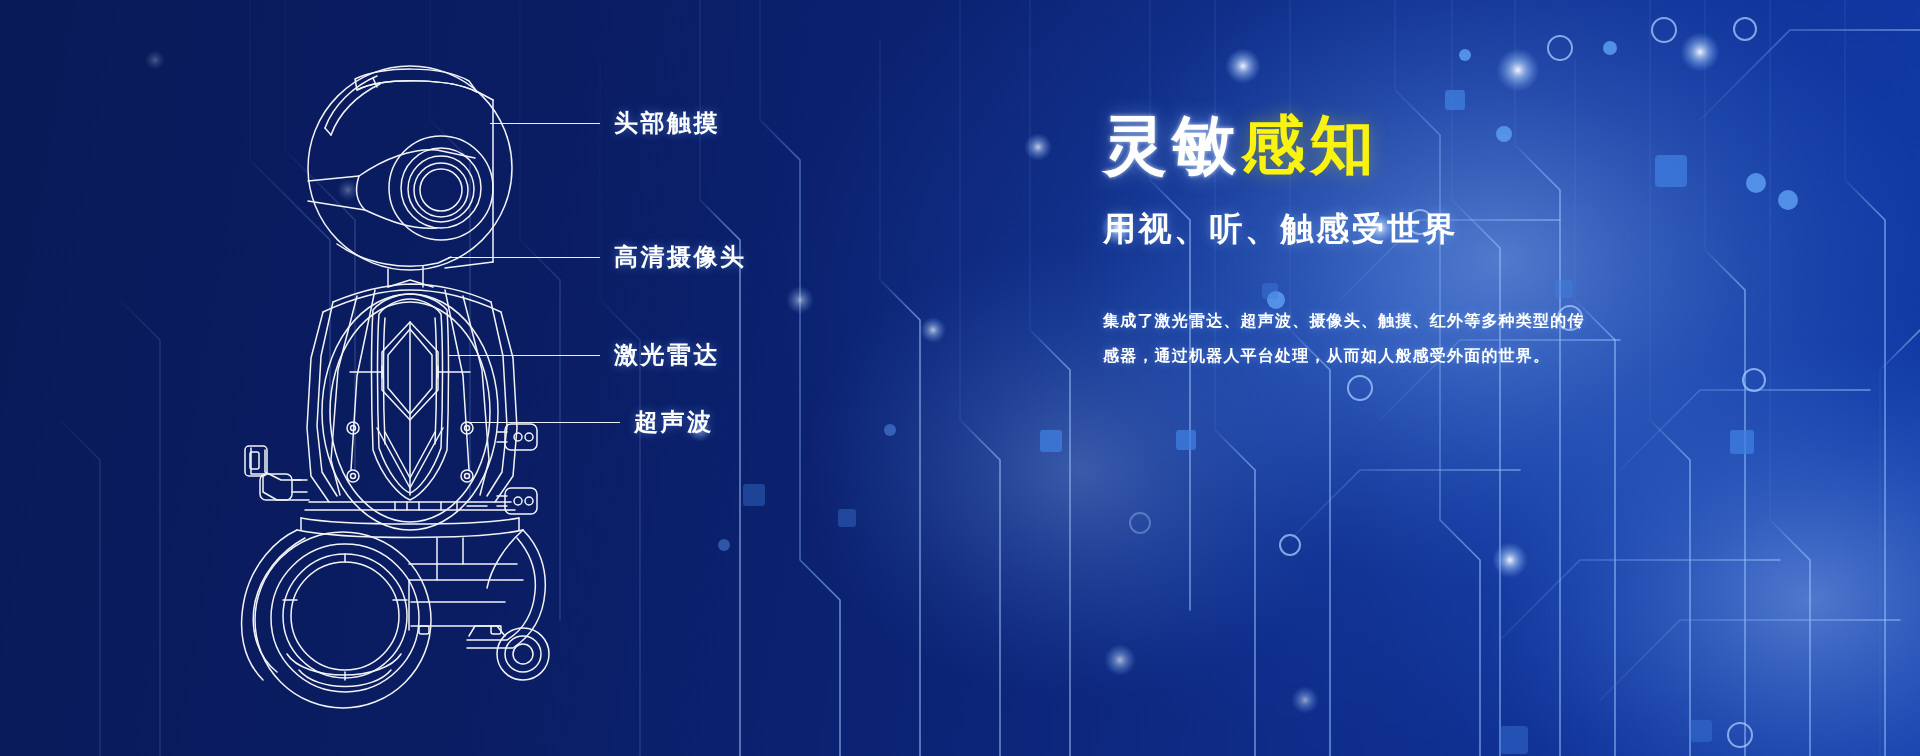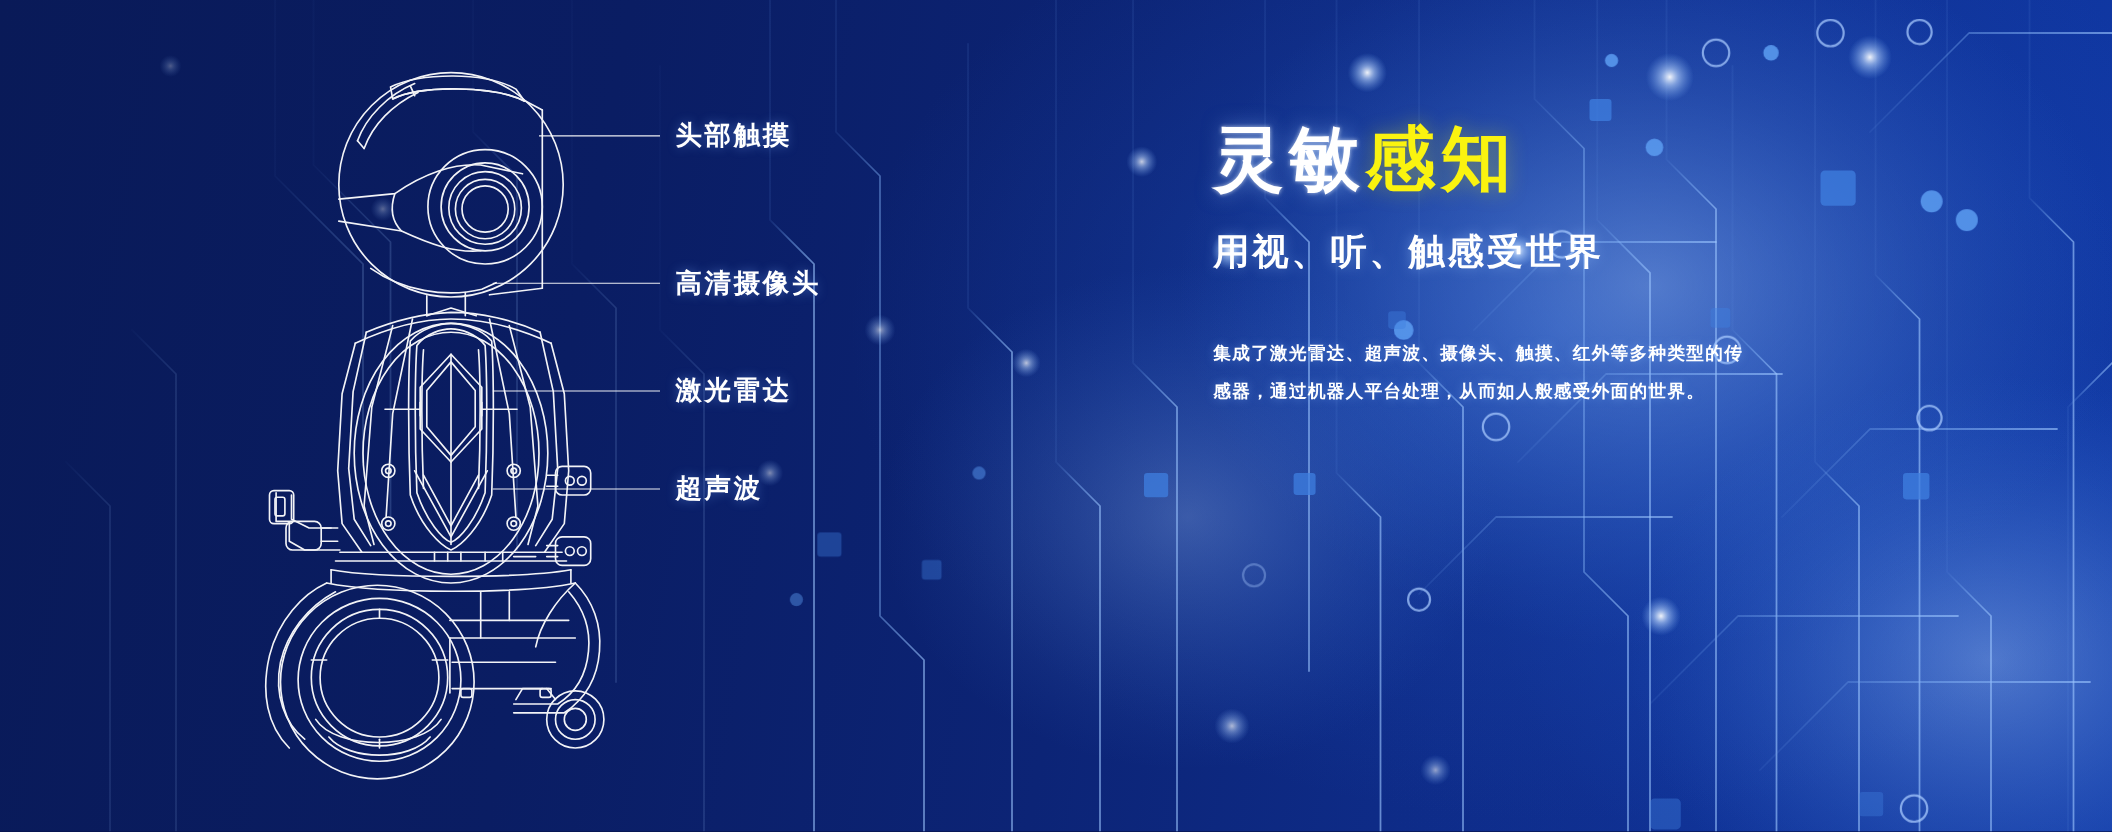--- a/index.html
+++ b/index.html
@@ -395,21 +395,21 @@
     <div class="callout" style="left:448px; top:217px;">
       <span class="leader" style="width:152px"></span>
       <span class="c-label">高清摄像头</span>
     </div>
 
     <div class="callout" style="left:448px; top:315px;">
       <span class="leader" style="width:152px"></span>
       <span class="c-label">激光雷达</span>
     </div>
 
-    <div class="callout" style="left:448px; top:404px;">
+    <div class="callout" style="left:448px; top:382px;padding-left:20px;">
       <span class="leader" style="width:152px"></span>
       <span class="c-label">超声波</span>
     </div>
 
 
   </div>
 
   <div class="text-block">
     <h1 class="headline">
       <span class="h-white">灵敏</span><span class="h-accent">感知</span>

